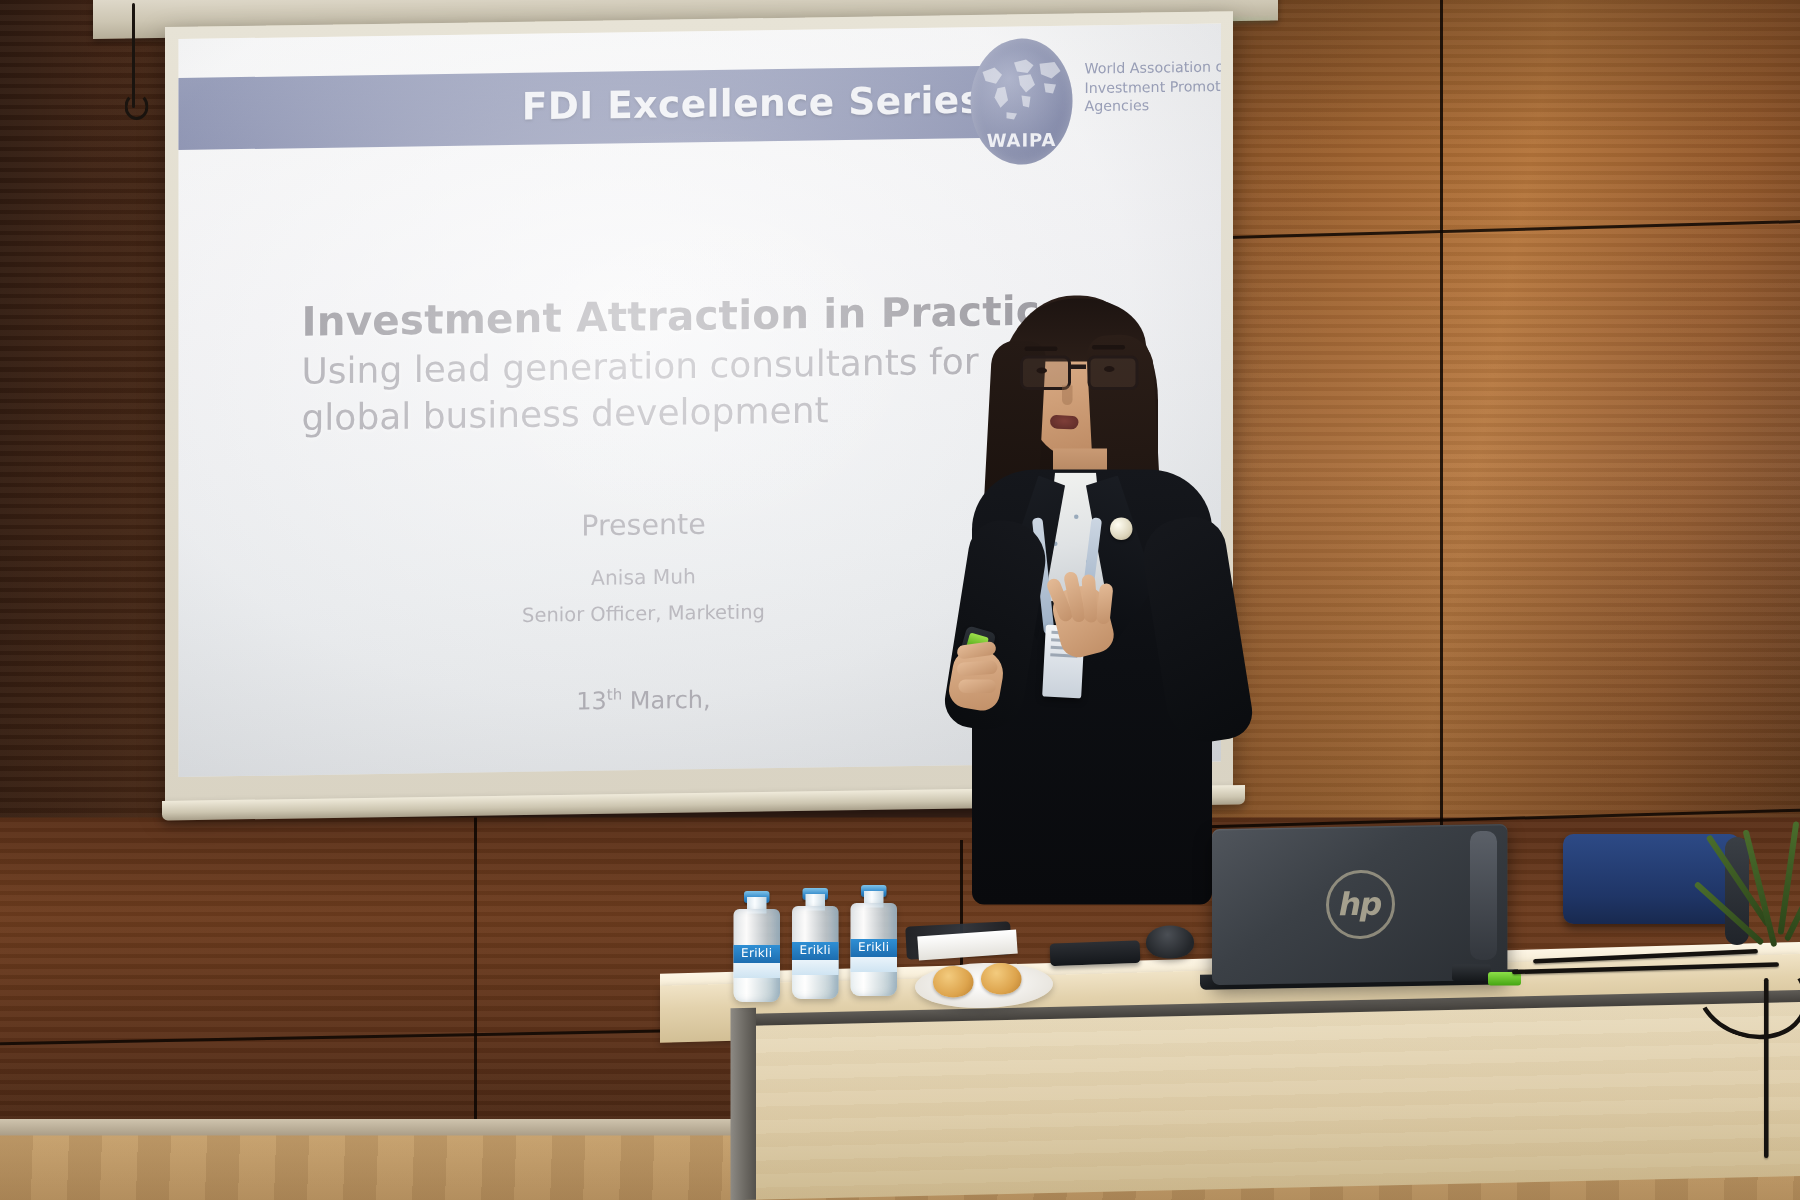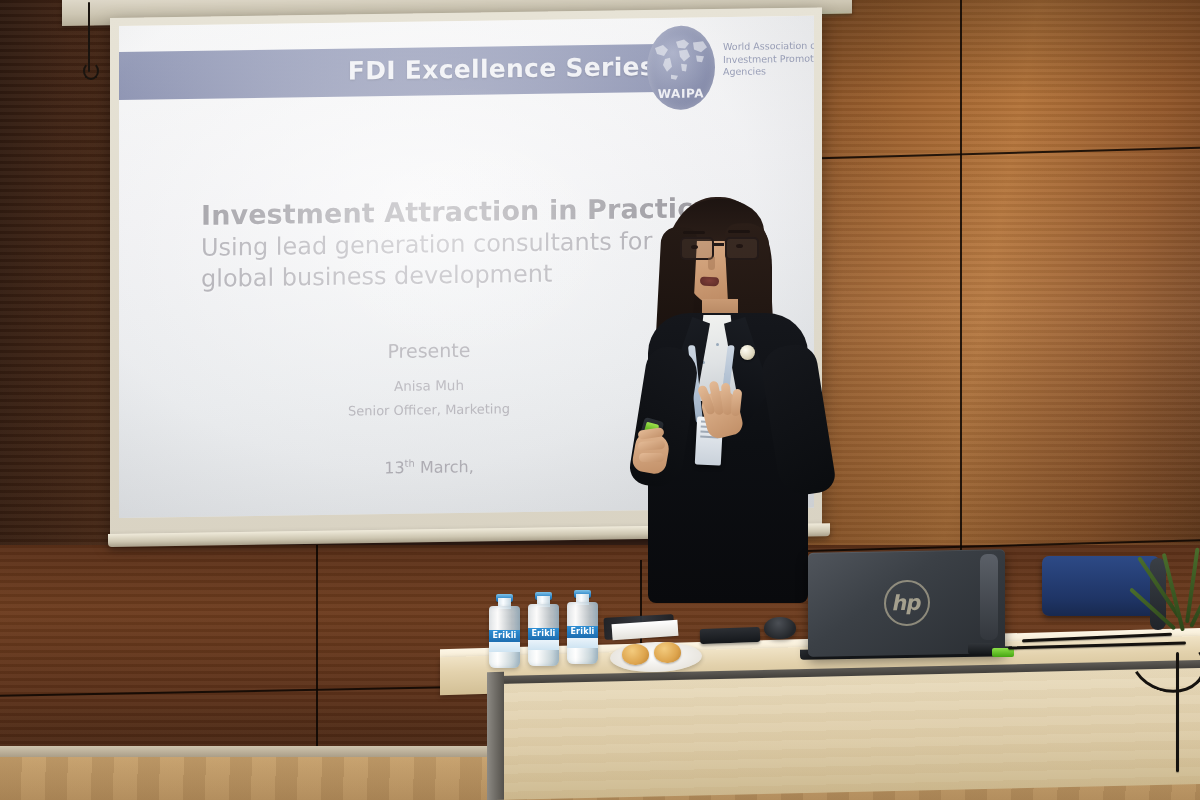--- a/index.html
+++ b/index.html
@@ -180,21 +180,21 @@
     background:linear-gradient(180deg,#7fc2e8,#2f87c9 60%,#1f6ba6);
     box-shadow:0 1px 1px rgba(0,0,0,.3);
   }
   .bottle .label{
     position:absolute;left:0;top:36px;width:31px;height:22px;
     background:linear-gradient(180deg,#2f8fd4,#1d6db0 55%,#e9f3fa 56%,#cfe4f2);
     display:flex;align-items:flex-start;justify-content:center;
     overflow:hidden;
   }
   .bottle .label span{
-    color:#fff;font-size:8px;font-weight:bold;font-family:"DejaVu Sans",sans-serif;
+    color:#fff;font-size:8px;font-weight:normal;font-family:"DejaVu Sans",sans-serif;
     line-height:11px;letter-spacing:.2px;
   }
 
   
   .plate{
     position:absolute;left:610px;top:642px;width:92px;height:30px;
     background:radial-gradient(ellipse at 50% 45%,#ffffff,#e9e6e0 70%,#cfcac1);
     border-radius:50%;box-shadow:0 2px 4px rgba(0,0,0,.2);transform:rotate(-1.5deg);
   }
   .pastry{

